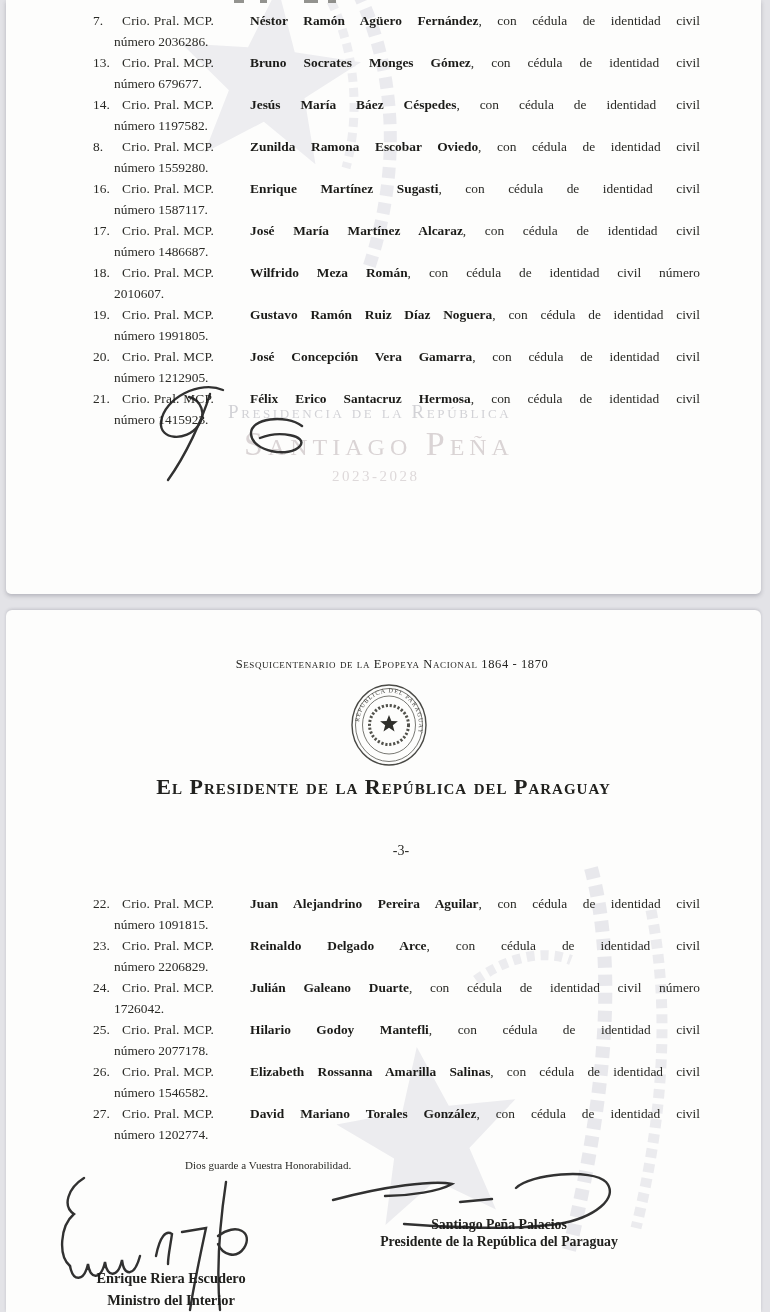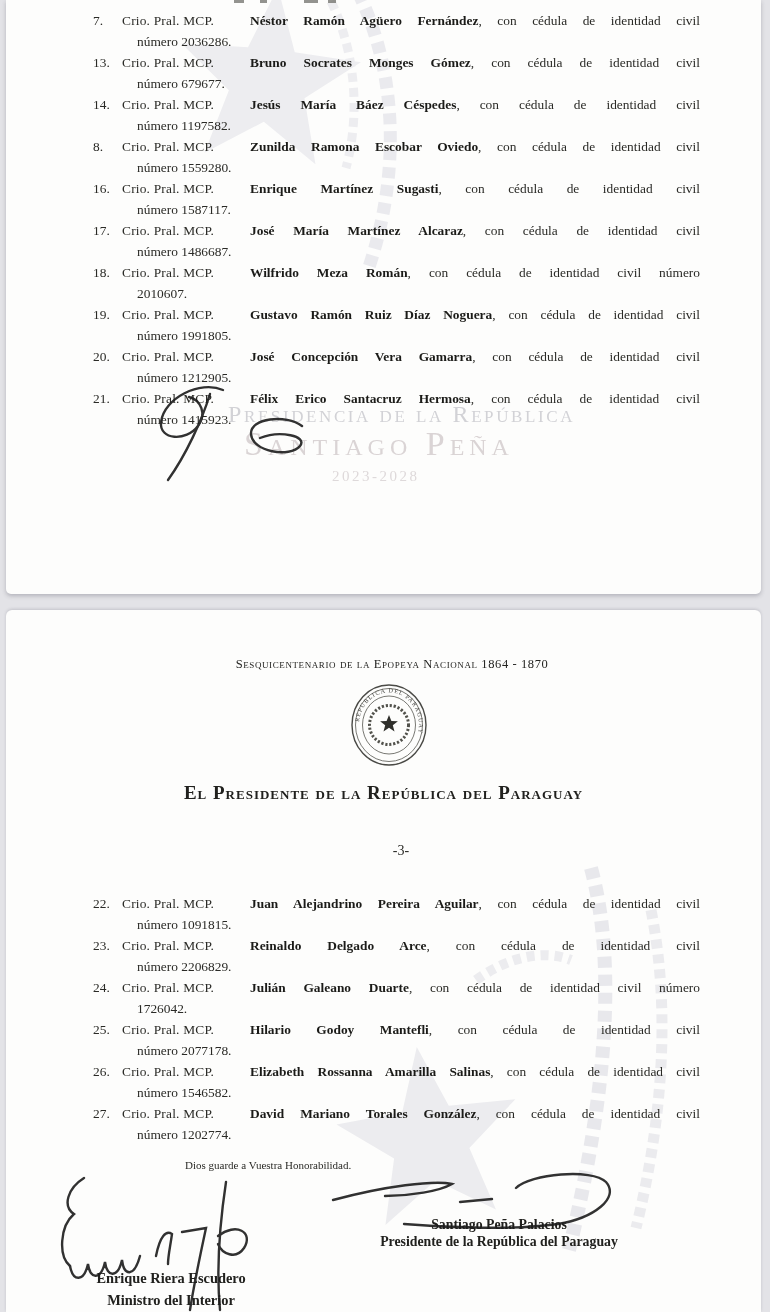--- a/index.html
+++ b/index.html
@@ -18,31 +18,31 @@
   .wm{z-index:0;pointer-events:none;}
   .content{z-index:1;}
   .ink{z-index:2;pointer-events:none;}
 
   
   .item{position:absolute;left:0;width:100%;font-size:13.4px;line-height:20px;}
   .item .num{position:absolute;left:87px;top:0;}
   .item .corps{position:absolute;left:116px;top:0;letter-spacing:.2px;}
   .item .line1{position:absolute;left:244px;top:0;width:450px;text-align:justify;text-align-last:justify;}
   .item .name{font-weight:bold;color:#1b1b18;}
-  .item .line2{position:absolute;left:131px;top:21px;}
+  .item .line2{position:absolute;left:108px;top:21px;}
 
   
-  .wm-line1{position:absolute;left:222px;top:401px;font-variant:small-caps;font-size:24px;letter-spacing:2.6px;color:#d2d2d6;}
+  .wm-line1{position:absolute;left:222px;top:401px;font-variant:small-caps;font-size:19px;letter-spacing:2.6px;color:#d2d2d6;}
   .wm-line2{position:absolute;left:238px;top:425px;font-variant:small-caps;font-size:34px;letter-spacing:5px;color:#dad4d5;}
   .wm-line3{position:absolute;left:326px;top:468px;font-size:15px;letter-spacing:2.5px;color:#ded9da;}
 
   
   .motto{position:absolute;left:0;right:0;top:47px;text-align:center;font-variant:small-caps;font-size:12.5px;letter-spacing:.6px;color:#232320;margin-left:17px;}
   .seal{position:absolute;left:343px;top:72px;width:80px;height:86px;}
-  .ptitle{position:absolute;left:0;right:0;top:172px;text-align:center;font-variant:small-caps;font-size:19px;font-weight:600;letter-spacing:1px;color:#21211e;}
+  .ptitle{position:absolute;left:0;right:0;top:164px;text-align:center;font-variant:small-caps;font-size:22px;font-weight:600;letter-spacing:1px;color:#21211e;}
   .pageno{position:absolute;left:350px;top:233px;width:90px;text-align:center;font-size:14px;}
   .closing{position:absolute;left:179px;top:549px;font-size:11px;}
 
   .sig-block{position:absolute;text-align:center;font-weight:600;color:#21211e;}
   .sig-right{left:330px;top:606px;width:326px;font-size:13.8px;line-height:17px;}
   .sig-left{left:35px;top:657px;width:260px;font-size:14.4px;line-height:22px;}
 
   .remnant{position:absolute;top:0;height:3px;background:#5a5a54;opacity:.65;}
   svg{display:block;}
 </style>

